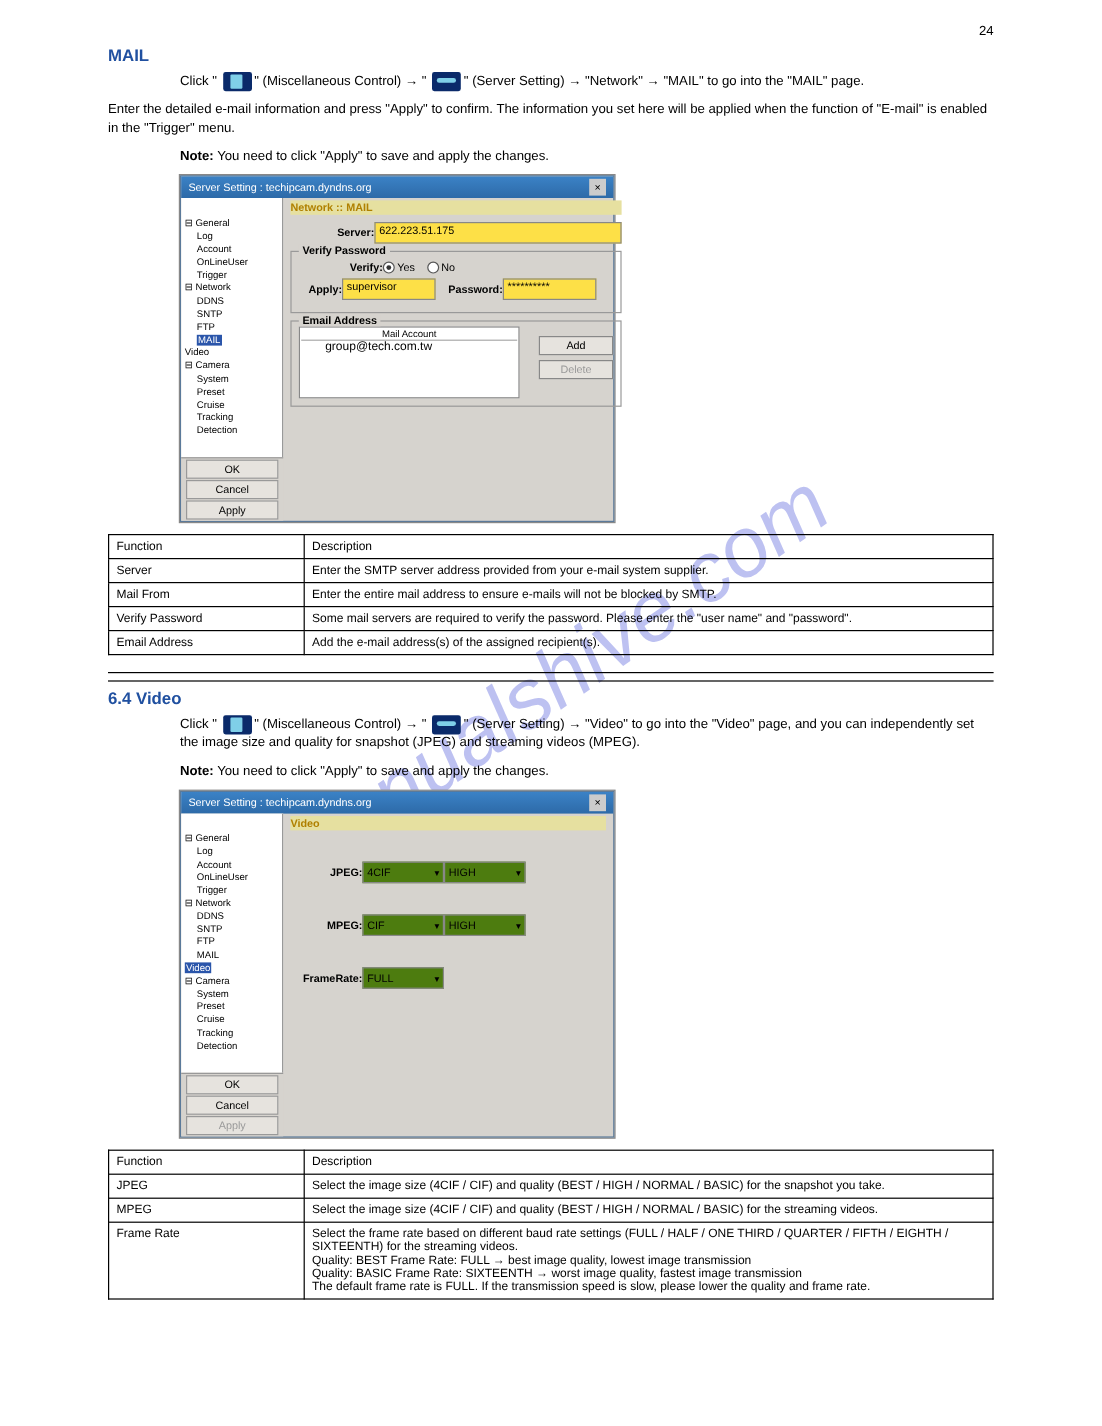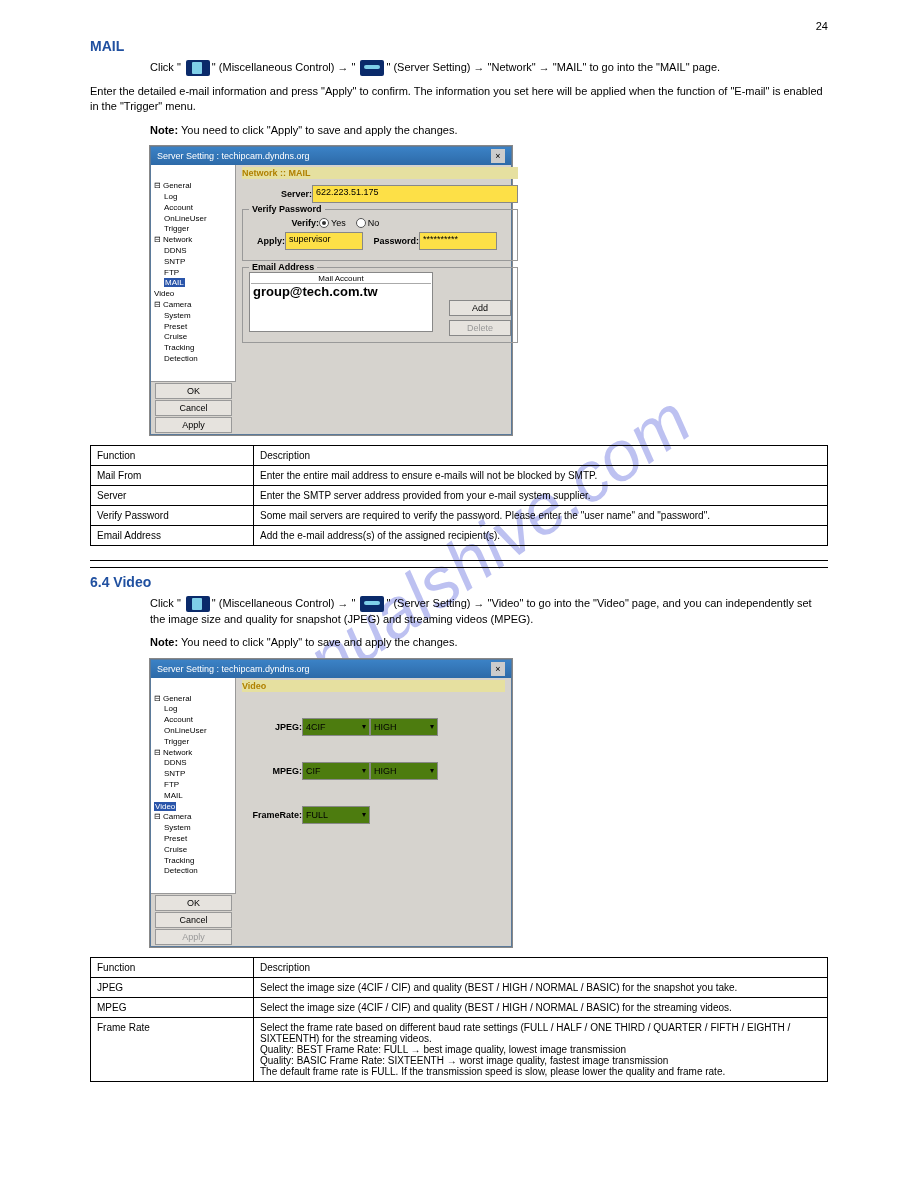--- a/index.html
+++ b/index.html
@@ -155,21 +155,21 @@
   .tree-buttons {
     border-top: 1px solid #999;
     background: #d6d3ce;
   }
   .tree-buttons .btn { display: block; border: 1px solid #999; margin: 1px 4px; }
   .email-box {
     background: #fff; border: 1px solid #888;
     height: 56px; width: 180px; padding: 1px;
   }
   .email-box .hdr { text-align: center; font-size: 8px; border-bottom: 1px solid #aaa; }
-  .email-box .entry { font-size: 13px; padding: 0 2px; font-weight: bold; }
+  .email-box .entry { font-size: 10px; padding: 0 20px; font-weight: normal; }
   .dropdown {
     background: #4d7c0f; border: 1px solid #888;
     padding: 1px 3px; width: 60px; height: 14px;
     display: inline-flex; align-items: center; justify-content: space-between;
   }
   .dropdown .arrow { font-size: 8px; }
 
   
   table.content-table {
     border-collapse: collapse;
@@ -268,43 +268,43 @@
               <div class="short-field">**********</div>
             </div>
           </div>
           <div class="group-box">
             <span class="legend">Email Address</span>
             <div style="display:flex;gap:16px;align-items:flex-start;">
               <div class="email-box">
                 <div class="hdr">Mail Account</div>
                 <div class="entry">group@tech.com.tw</div>
               </div>
-              <div style="display:flex;flex-direction:column;gap:4px;margin-top:28px;">
+              <div style="display:flex;flex-direction:column;gap:4px;margin-top:8px;">
                 <div class="btn">Add</div>
                 <div class="btn disabled">Delete</div>
               </div>
             </div>
           </div>
         </div>
       </div>
     </div>
 
     <table class="content-table">
       <tbody>
           <tr>
             <td class="col1">Function</td>
             <td>Description</td>
           </tr>
       <tr>
+            <td class="col1">Server</td>
+            <td>Enter the SMTP server address provided from your e-mail system supplier.</td>
+          </tr>
+      <tr>
             <td class="col1">Mail From</td>
             <td>Enter the entire mail address to ensure e-mails will not be blocked by SMTP.</td>
-          </tr>
-      <tr>
-            <td class="col1">Server</td>
-            <td>Enter the SMTP server address provided from your e-mail system supplier.</td>
           </tr>
       <tr>
             <td class="col1">Verify Password</td>
             <td>Some mail servers are required to verify the password. Please enter the "user name" and "password".</td>
           </tr>
       <tr>
             <td class="col1">Email Address</td>
             <td>Add the e-mail address(s) of the assigned recipient(s).</td>
           </tr>
     </tbody>

